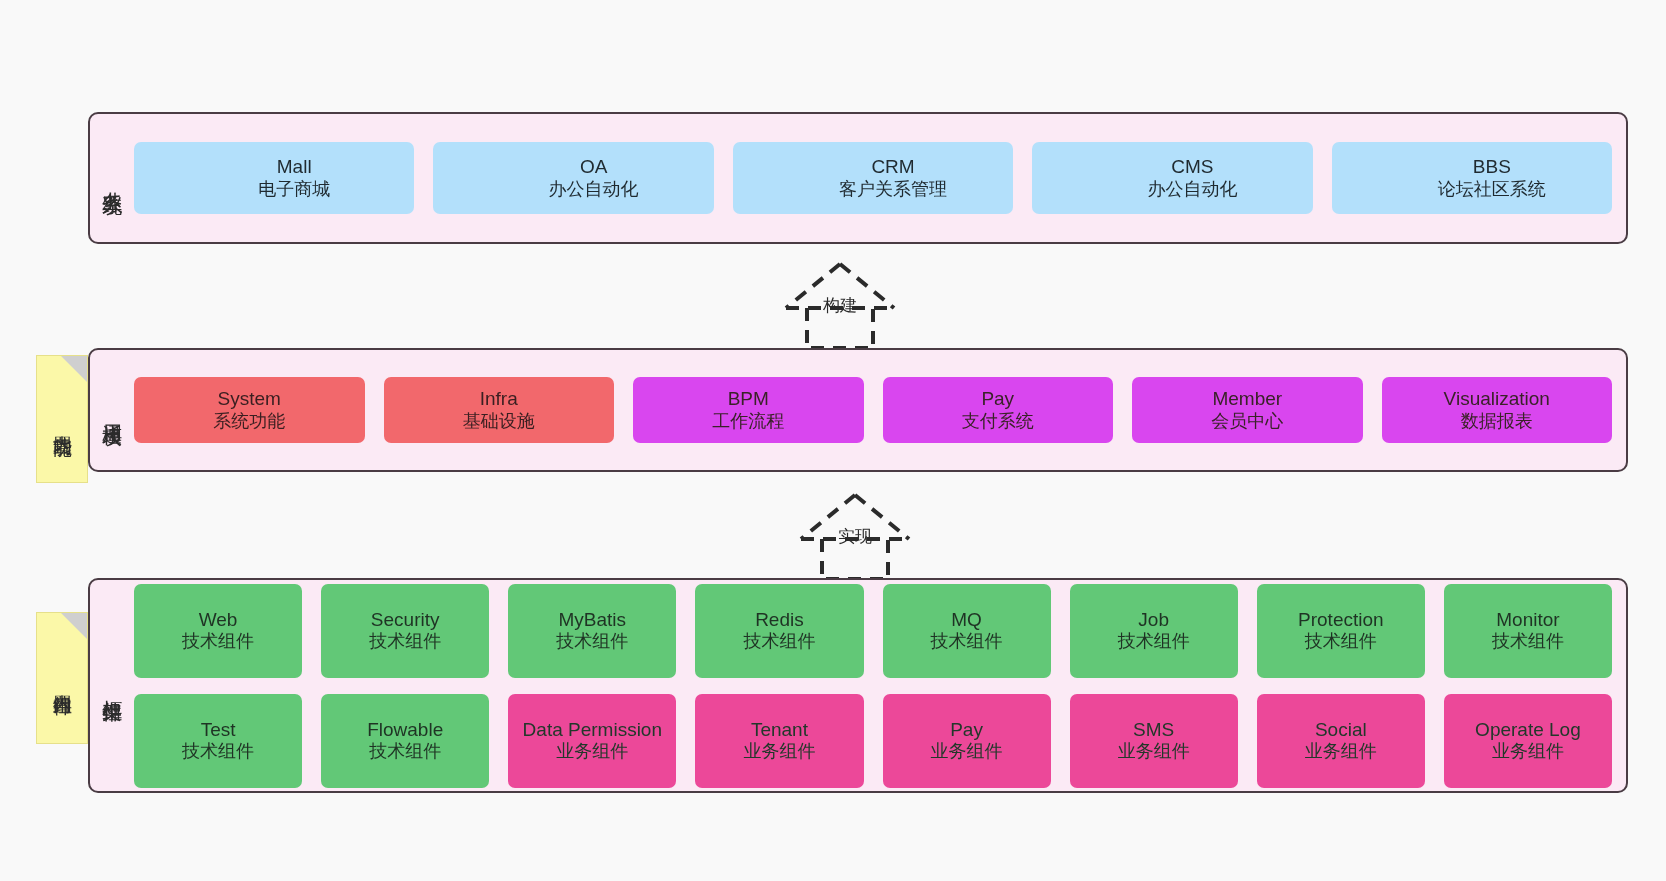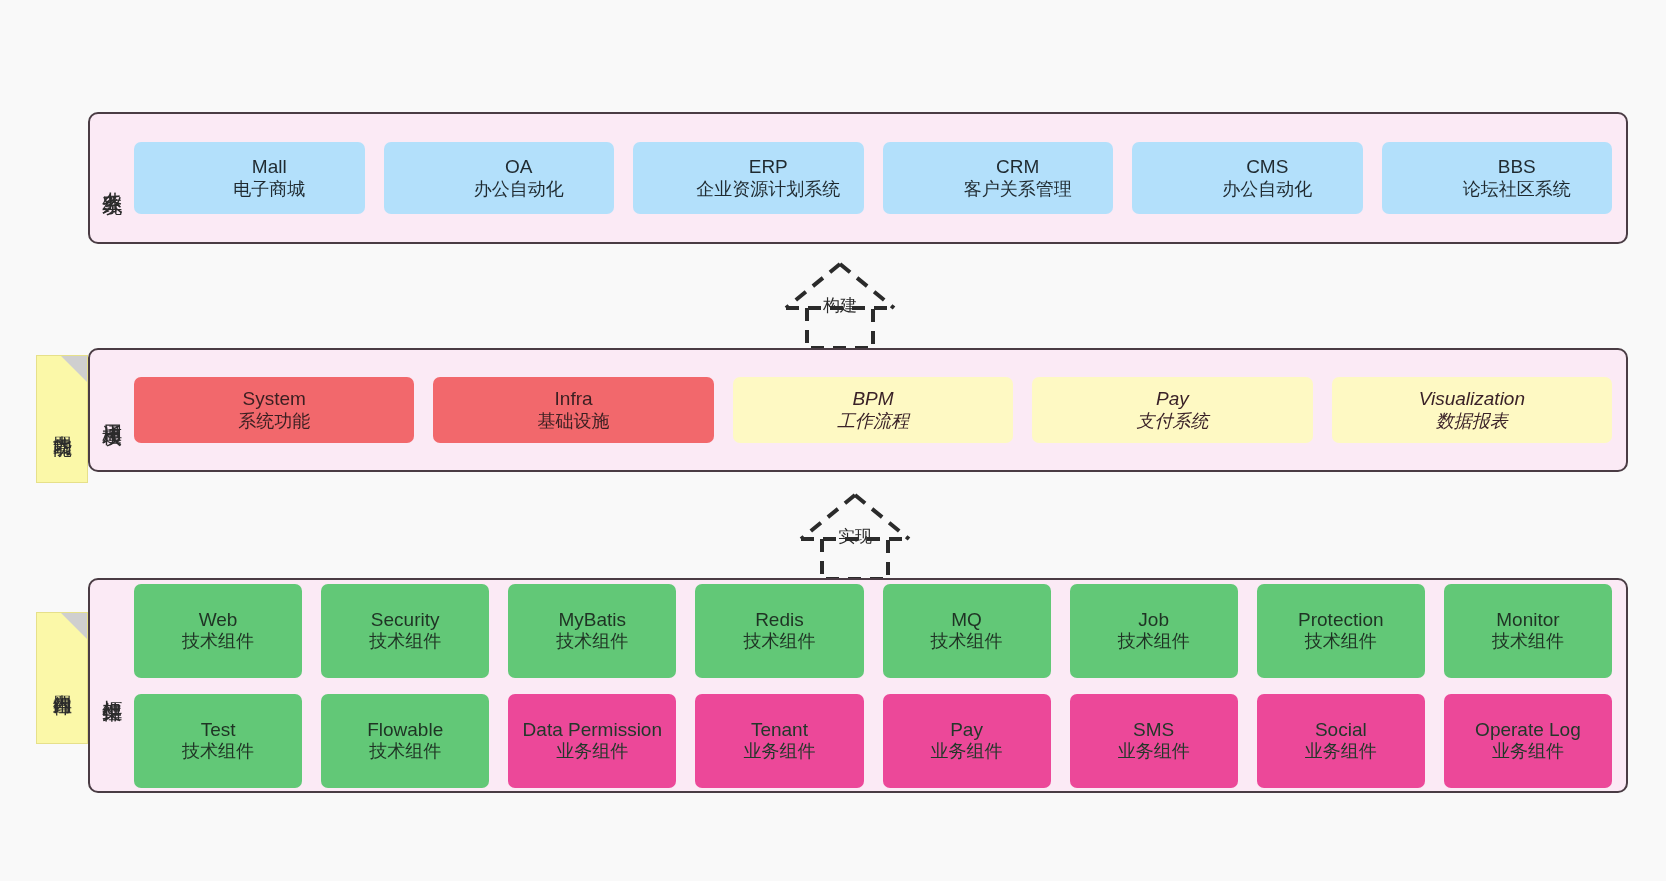--- a/index.html
+++ b/index.html
@@ -66,21 +66,21 @@
     text-align: center;
     box-sizing: border-box;
     padding: 6px 8px;
     line-height: 1.22;
   }
   .card .t1 { font-size: 19px; }
   .card .t2 { font-size: 18px; }
 
   .card.blue   { background: #b3e0fb; color: #1f2a30; padding-left: 48px; }
   .card.red    { background: #f2686c; color: #3a1f21; }
-  .card.pink   { background: #fef9c3; color: #3a2228; font-style: italic; }
+  .card.pink   { background: #d946ef; color: #3a2228; }
   .card.green  { background: #62c877; color: #1f3324; }
   .card.mint   { background: #ec4899; color: #22382a; border-radius: 7px; }
 
   .r1-card { height: 72px; }
   .r2-card { height: 66px; }
   .r3-card { height: 94px; }
 
   
   .note {
     position: absolute;
@@ -135,24 +135,20 @@
   <div class="layer-label">业务系统</div>
   <div class="layer-body">
     <div class="row" id="business-row">
         <div class="card blue r1-card">
           <div class="t1">Mall</div>
           <div class="t2">电子商城</div>
         </div>
         <div class="card blue r1-card">
           <div class="t1">OA</div>
           <div class="t2">办公自动化</div>
-        </div>
-        <div class="card blue r1-card">
-          <div class="t1">ERP</div>
-          <div class="t2">企业资源计划系统</div>
         </div>
         <div class="card blue r1-card">
           <div class="t1">CRM</div>
           <div class="t2">客户关系管理</div>
         </div>
         <div class="card blue r1-card">
           <div class="t1">CMS</div>
           <div class="t2">办公自动化</div>
         </div>
         <div class="card blue r1-card">
@@ -192,20 +188,24 @@
         </div>
         <div class="card pink r2-card">
           <div class="t1">BPM</div>
           <div class="t2">工作流程</div>
         </div>
         <div class="card pink r2-card">
           <div class="t1">Pay</div>
           <div class="t2">支付系统</div>
         </div>
         <div class="card pink r2-card">
+          <div class="t1">Member</div>
+          <div class="t2">会员中心</div>
+        </div>
+        <div class="card pink r2-card">
           <div class="t1">Visualization</div>
           <div class="t2">数据报表</div>
         </div>
       </div>
   </div>
 </div>
 
 <div class="connector" style="left:775px; top:489px;">
   <svg width="160" height="92" viewBox="0 0 160 92">
     <path d="M80 6 L134 50" stroke="#2b2b2b" stroke-width="4" fill="none" stroke-dasharray="13,9"></path>

